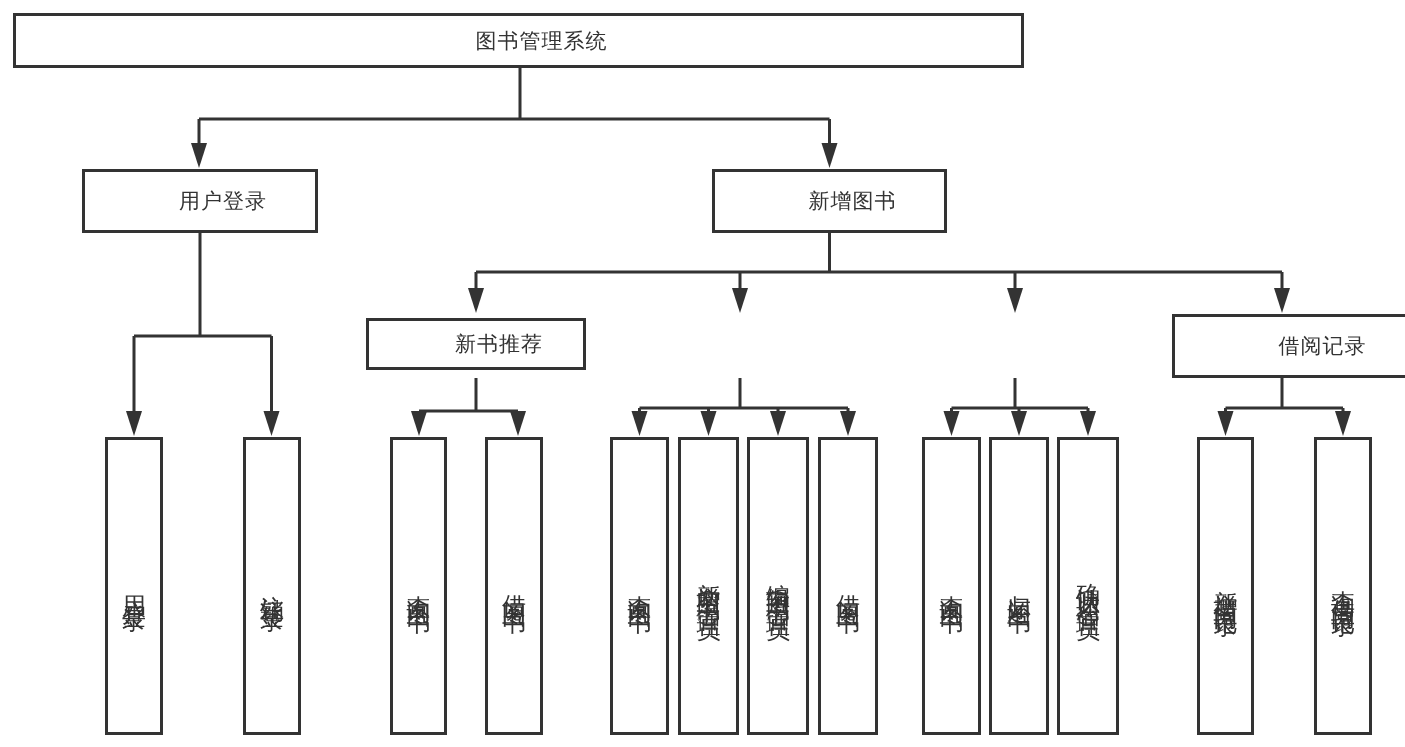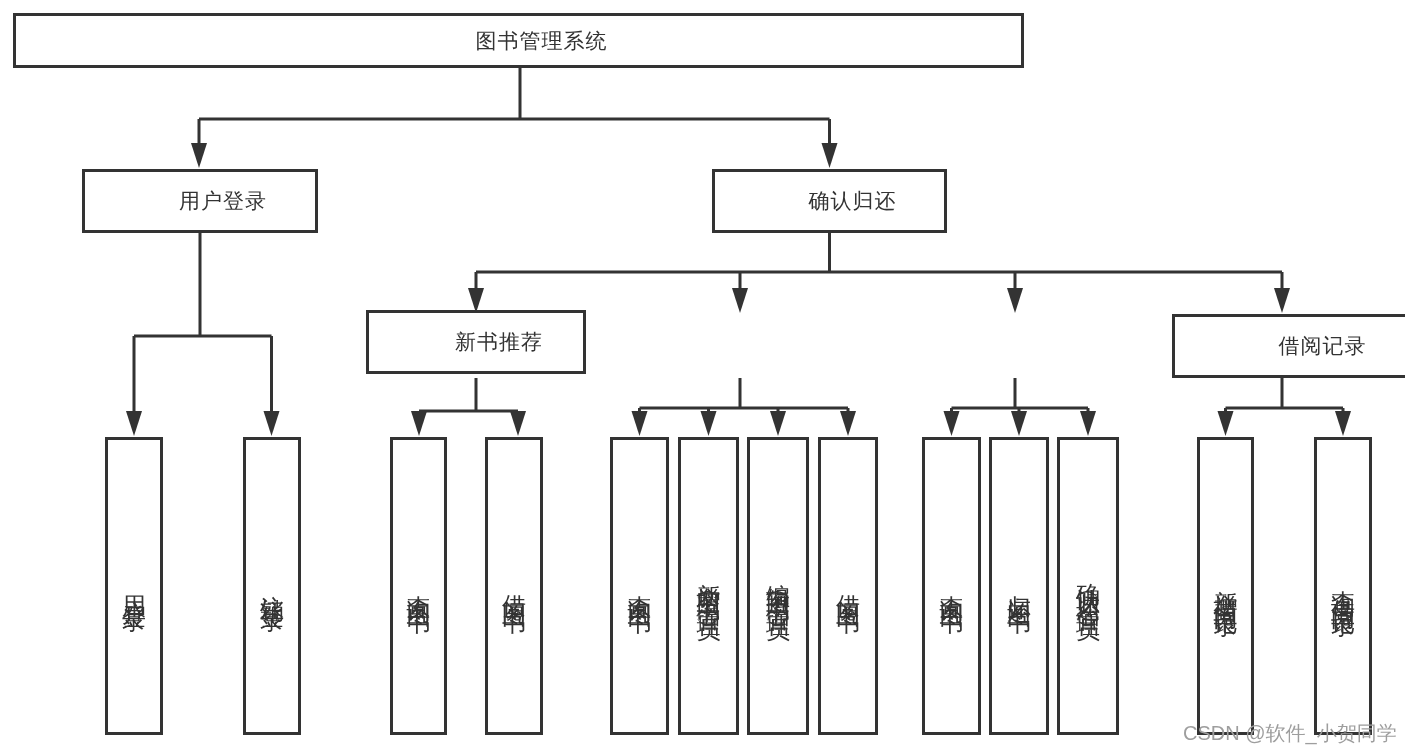--- a/index.html
+++ b/index.html
@@ -84,24 +84,24 @@
   </svg>
 
   <div class="node hbox" style="left:13px;top:13px;width:1011px;height:55px">
     <span class="lbl">图书管理系统</span>
   </div>
 
   <div class="node hbox" style="left:82px;top:169px;width:236px;height:64px">
     <span class="lbl">用户登录</span>
   </div>
   <div class="node hbox" style="left:712px;top:169px;width:235px;height:64px">
-    <span class="lbl">确认归还</span>
+    <span class="lbl">新增图书</span>
   </div>
 
-  <div class="node hbox" style="left:366px;top:310px;width:220px;height:64px">
+  <div class="node hbox" style="left:366px;top:318px;width:220px;height:52px">
     <span class="lbl">新书推荐</span>
   </div>
   <div class="node hbox" style="left:1172px;top:314px;width:255px;height:64px">
     <span class="lbl">借阅记录</span>
   </div>
 
   <div class="node vbox" style="left:105px;top:437px;width:58px;height:298px">
     <span class="lbl">用户登录</span>
   </div>
   <div class="node vbox" style="left:243px;top:437px;width:58px;height:298px">
@@ -138,15 +138,14 @@
     <span class="lbl">确认归还（管理员）</span>
   </div>
 
   <div class="node vbox" style="left:1197px;top:437px;width:57px;height:298px">
     <span class="lbl">新增借阅记录</span>
   </div>
   <div class="node vbox" style="left:1314px;top:437px;width:58px;height:298px">
     <span class="lbl">查询借阅记录</span>
   </div>
 
-  <div class="watermark">CSDN @软件_小贺同学</div>
 
 </div>
 
 </body></html>

